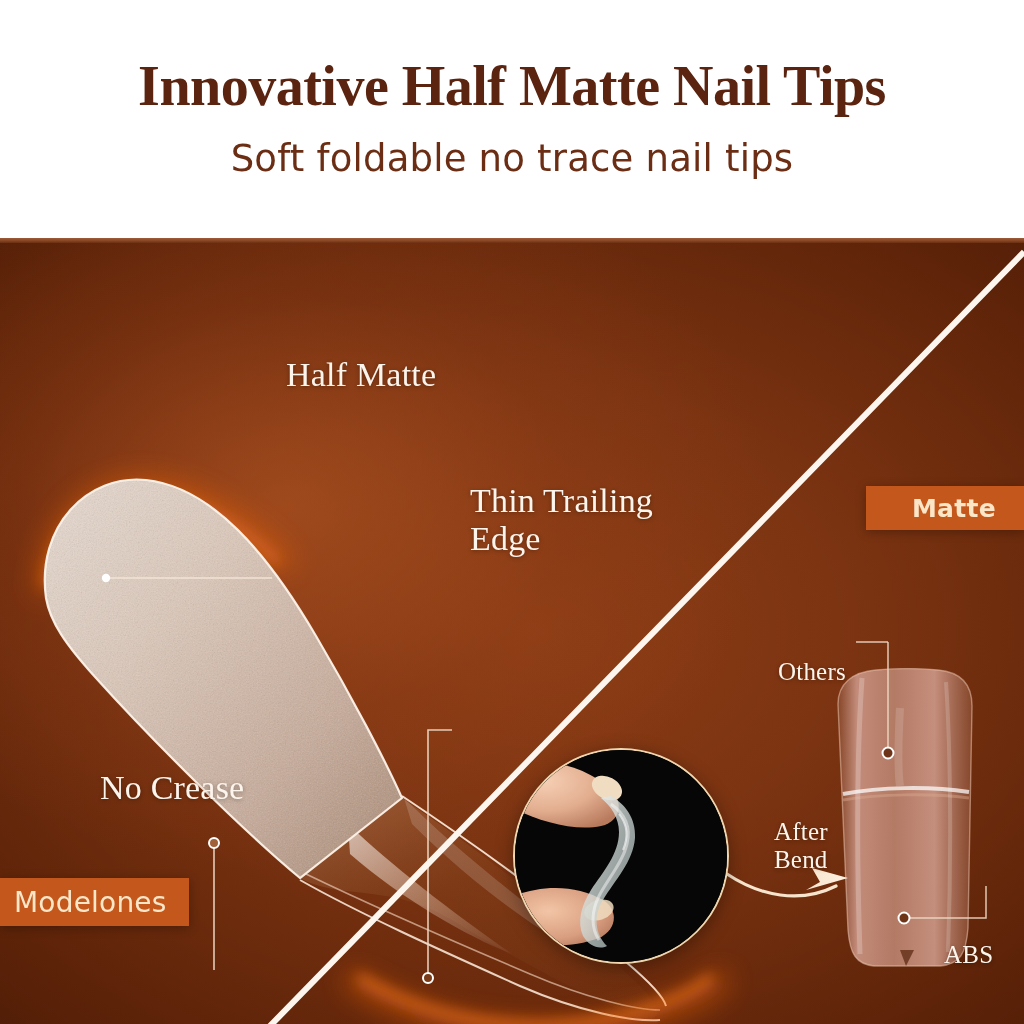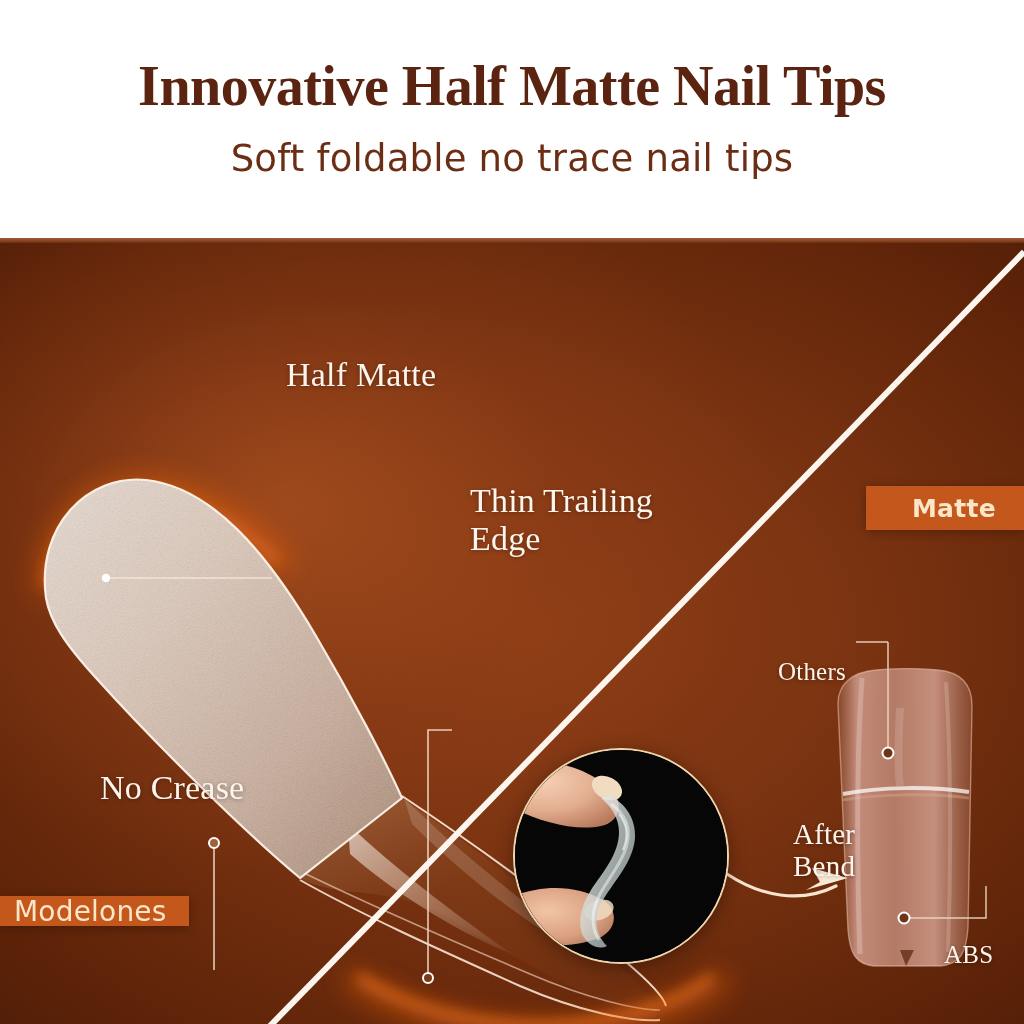--- a/index.html
+++ b/index.html
@@ -62,41 +62,41 @@
     font-family:"DejaVu Sans","Liberation Sans",sans-serif;
     display:flex;align-items:center;
     box-shadow:0 2px 10px rgba(0,0,0,.28);
   }
   .badge-others{
     right:0;top:248px;height:44px;padding:0 28px 0 46px;
     font-size:25px;font-weight:700;letter-spacing:.3px;
     justify-content:center;
   }
   .badge-modelones{
-    left:0;bottom:98px;height:30px;padding:0 22px 0 14px;
+    left:0;bottom:98px;height:48px;padding:0 22px 0 14px;
     font-size:28px;font-weight:400;letter-spacing:.2px;
   }
 
   
   .lbl{
     position:absolute;
     font-family:Liberation Serif, serif;
     font-weight:300;
     color:#fdf4ec;
     line-height:1.12;
     white-space:pre-line;
     text-shadow:0 1px 4px rgba(0,0,0,.35);
     letter-spacing:.2px;
     margin-top:36px;
   }
   .lbl-half-matte{left:286px;top:82px;font-size:34px;}
   .lbl-thin-edge{left:470px;top:208px;font-size:34px;}
   .lbl-no-crease{left:100px;top:495px;font-size:34px;}
   .lbl-creasy{left:778px;top:384px;font-size:25px;}
-  .lbl-after-bend{left:793px;top:544px;font-size:29px;text-align:center;}
+  .lbl-after-bend{left:774px;top:544px;font-size:25px;}
   .lbl-abs{left:944px;top:667px;font-size:25px;}
 
   
   .photo-circle{
     position:absolute;left:513px;top:510px;width:212px;height:212px;border-radius:50%;
     border:2px solid #f0d6ae;
     overflow:hidden;
     box-shadow:0 4px 18px rgba(0,0,0,.35);
     background:#050505;
   }

